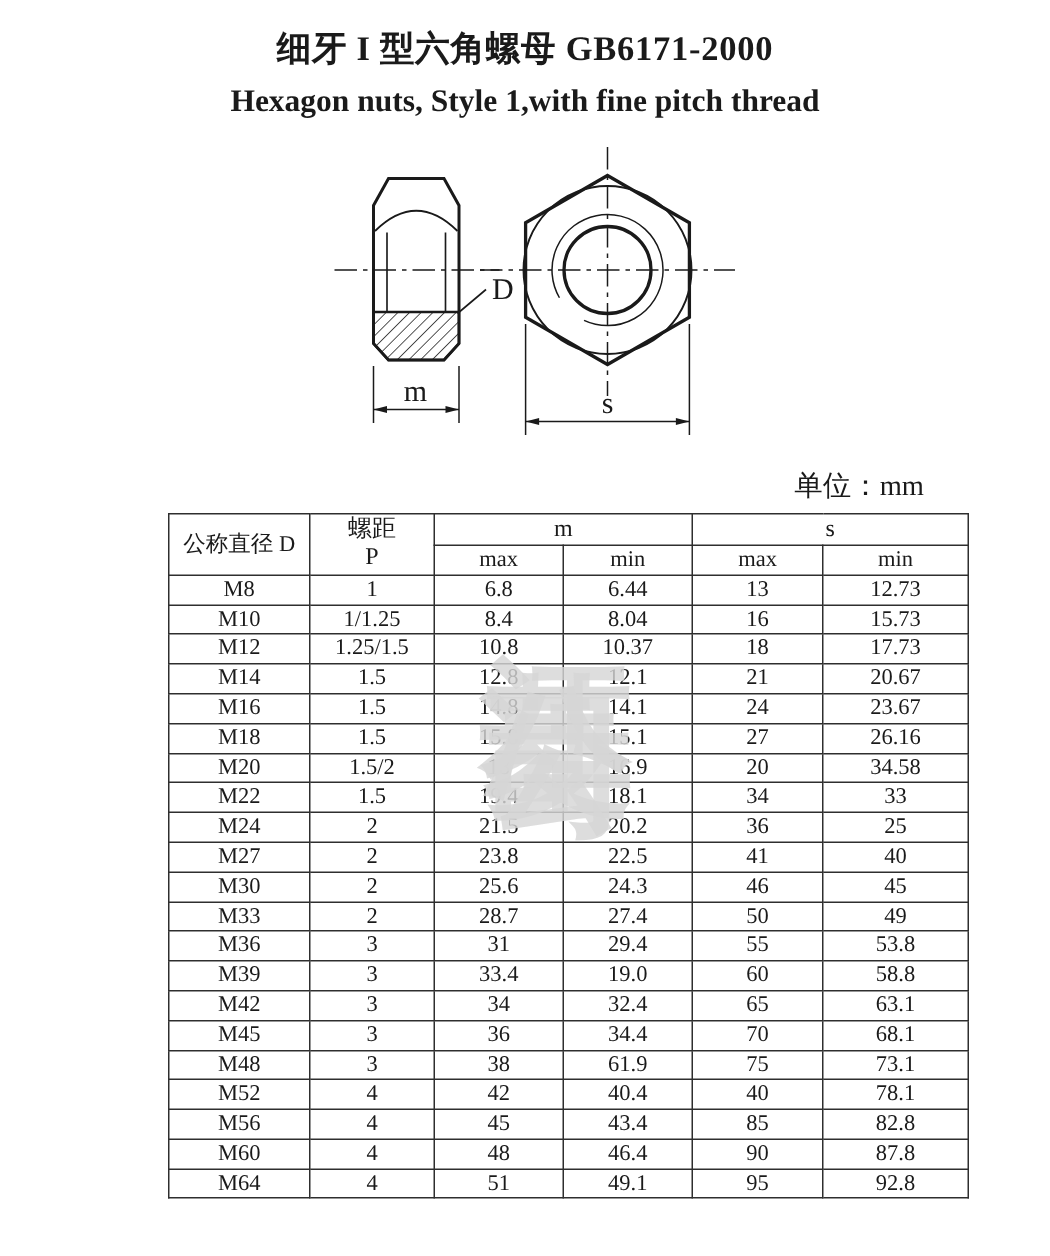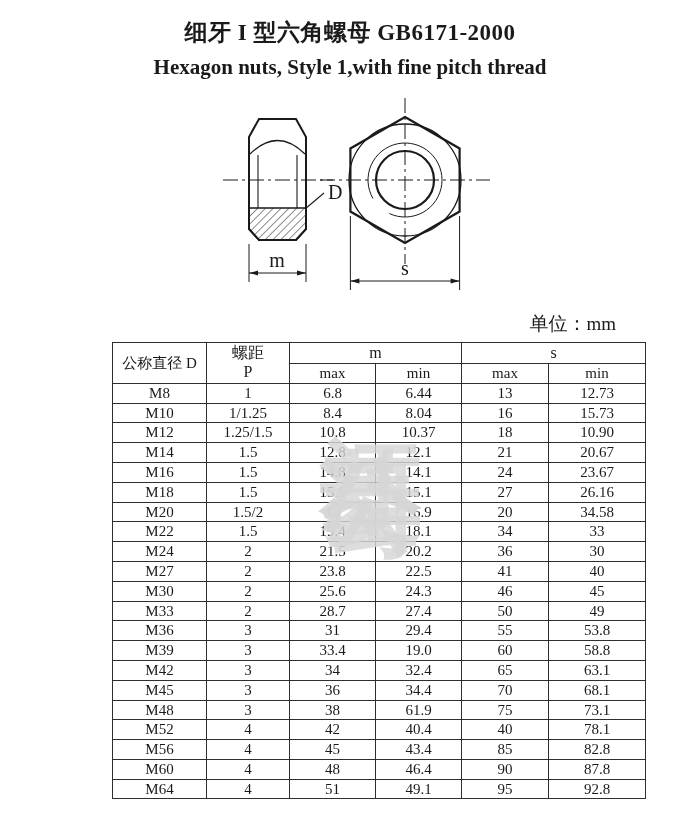--- a/index.html
+++ b/index.html
@@ -183,21 +183,21 @@
           <td>8.04</td>
           <td>16</td>
           <td>15.73</td>
         </tr>
         <tr>
           <td>M12</td>
           <td>1.25/1.5</td>
           <td>10.8</td>
           <td>10.37</td>
           <td>18</td>
-          <td>10.90</td>
+          <td>17.73</td>
         </tr>
         <tr>
           <td>M14</td>
           <td>1.5</td>
           <td>12.8</td>
           <td>12.1</td>
           <td>21</td>
           <td>20.67</td>
         </tr>
         <tr>
@@ -231,21 +231,21 @@
           <td>18.1</td>
           <td>34</td>
           <td>33</td>
         </tr>
         <tr>
           <td>M24</td>
           <td>2</td>
           <td>21.5</td>
           <td>20.2</td>
           <td>36</td>
-          <td>30</td>
+          <td>25</td>
         </tr>
         <tr>
           <td>M27</td>
           <td>2</td>
           <td>23.8</td>
           <td>22.5</td>
           <td>41</td>
           <td>40</td>
         </tr>
         <tr>

